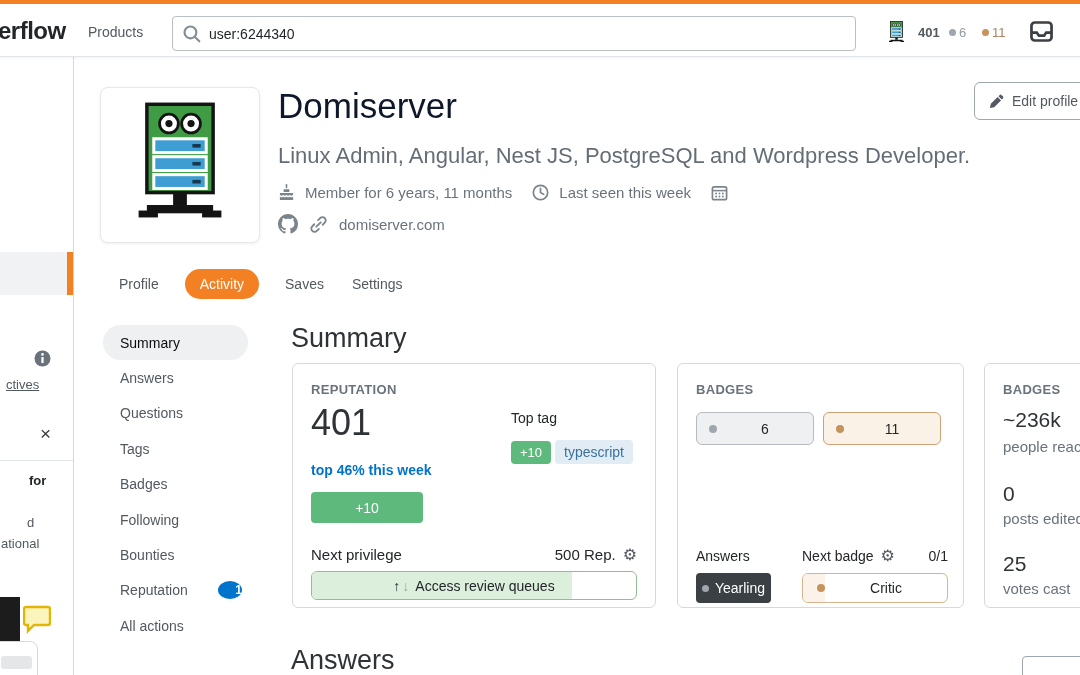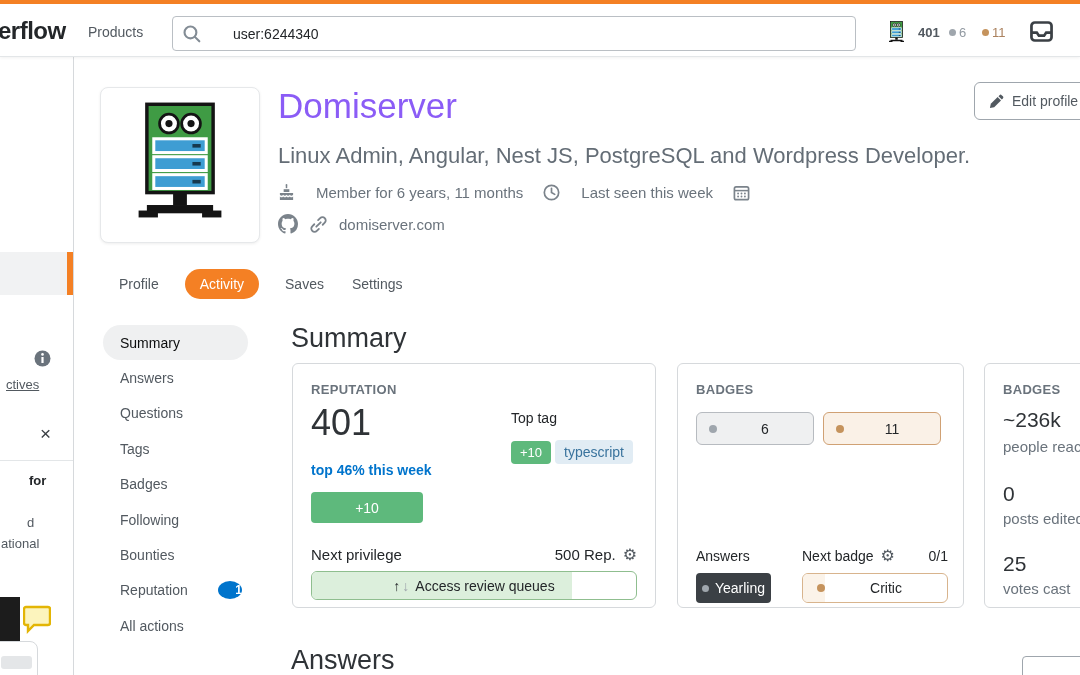--- a/index.html
+++ b/index.html
@@ -14,21 +14,21 @@
   .topbar {
     position:absolute; top:0; left:0; width:1080px; height:57px;
     background:#ffffff; border-top:4px solid #f48024;
     border-bottom:1px solid #e3e6e8; box-shadow:0 1px 3px rgba(0,0,0,.06);
     z-index:20;
   }
   .logo { position:absolute; left:-2px; top:13px; font-size:24px; font-weight:bold; color:#232629; letter-spacing:-0.5px; }
   .products { position:absolute; left:88px; top:20px; font-size:14px; color:#525960; cursor:pointer; }
   .searchbox {
     position:absolute; left:172px; top:12px; width:684px; height:35px;
-    border:1px solid #babfc4; border-radius:4px; background:#fff;padding-left:24px;
+    border:1px solid #babfc4; border-radius:4px; background:#fff;
   }
   .searchbox input {
     width:100%; height:100%; border:none; outline:none; background:transparent;
     padding:0 10px 0 36px; font-size:14px; color:#232629; font-family:inherit;
   }
   .search-icon { position:absolute; left:9px; top:7px; width:19px; height:19px; }
   .tb-avatar { position:absolute; left:884px; top:16px; width:27px; height:25px; background:#fff; border-radius:2px; }
   .tb-rep { position:absolute; left:918px; top:21px; font-size:13px; font-weight:bold; color:#525960; }
   .tb-badge { position:absolute; top:21px; font-size:13px; display:flex; align-items:center; gap:3px; }
   .dot { display:inline-block; border-radius:50%; }
@@ -49,24 +49,24 @@
   .rail-bubble { position:absolute; left:23px; top:605px; width:28px; height:30px; }
   .rail-card { position:absolute; left:-20px; top:641px; width:58px; height:52px; background:#fff; border:1px solid #d6d9dc; border-radius:8px; }
   .rail-card-bar { position:absolute; left:20px; top:14px; width:31px; height:13px; background:#e4e6e8; border-radius:3px; }
 
   
   .avatar-card {
     position:absolute; left:100px; top:87px; width:160px; height:156px;
     background:#fff; border:1px solid #e6e8ea; border-radius:8px;
     box-shadow:0 1px 3px rgba(0,0,0,.07); display:flex; align-items:center; justify-content:center;
   }
-  .page-title { position:absolute; left:278px; top:86px; font-size:35px; color:#8b5cf6; }
+  .page-title { position:absolute; left:278px; top:86px; font-size:35px; color:#0f172a; }
   .tagline { position:absolute; left:278px; top:143px; font-size:22px; color:#646d76; }
   .meta-row1 { position:absolute; left:278px; top:184px; display:flex; align-items:center; gap:20px; font-size:15px; color:#6a737c; }
-  .meta-item { display:flex; align-items:center; gap:21px; }
+  .meta-item { display:flex; align-items:center; gap:10px; }
   .meta-row2 { position:absolute; left:278px; top:214px; display:flex; align-items:center; gap:11px; font-size:15px; color:#6a737c; }
   .edit-btn {
     position:absolute; left:974px; top:82px; width:131px; height:38px;
     background:#fff; border:1px solid #9fa6ad; border-radius:6px;
     display:flex; align-items:center; gap:8px; padding-left:14px;
     font-size:14px; color:#525960; cursor:pointer;
   }
 
   
   .tabs { position:absolute; left:117px; top:267px; display:flex; align-items:center; gap:24px; height:34px; font-size:14px; }

